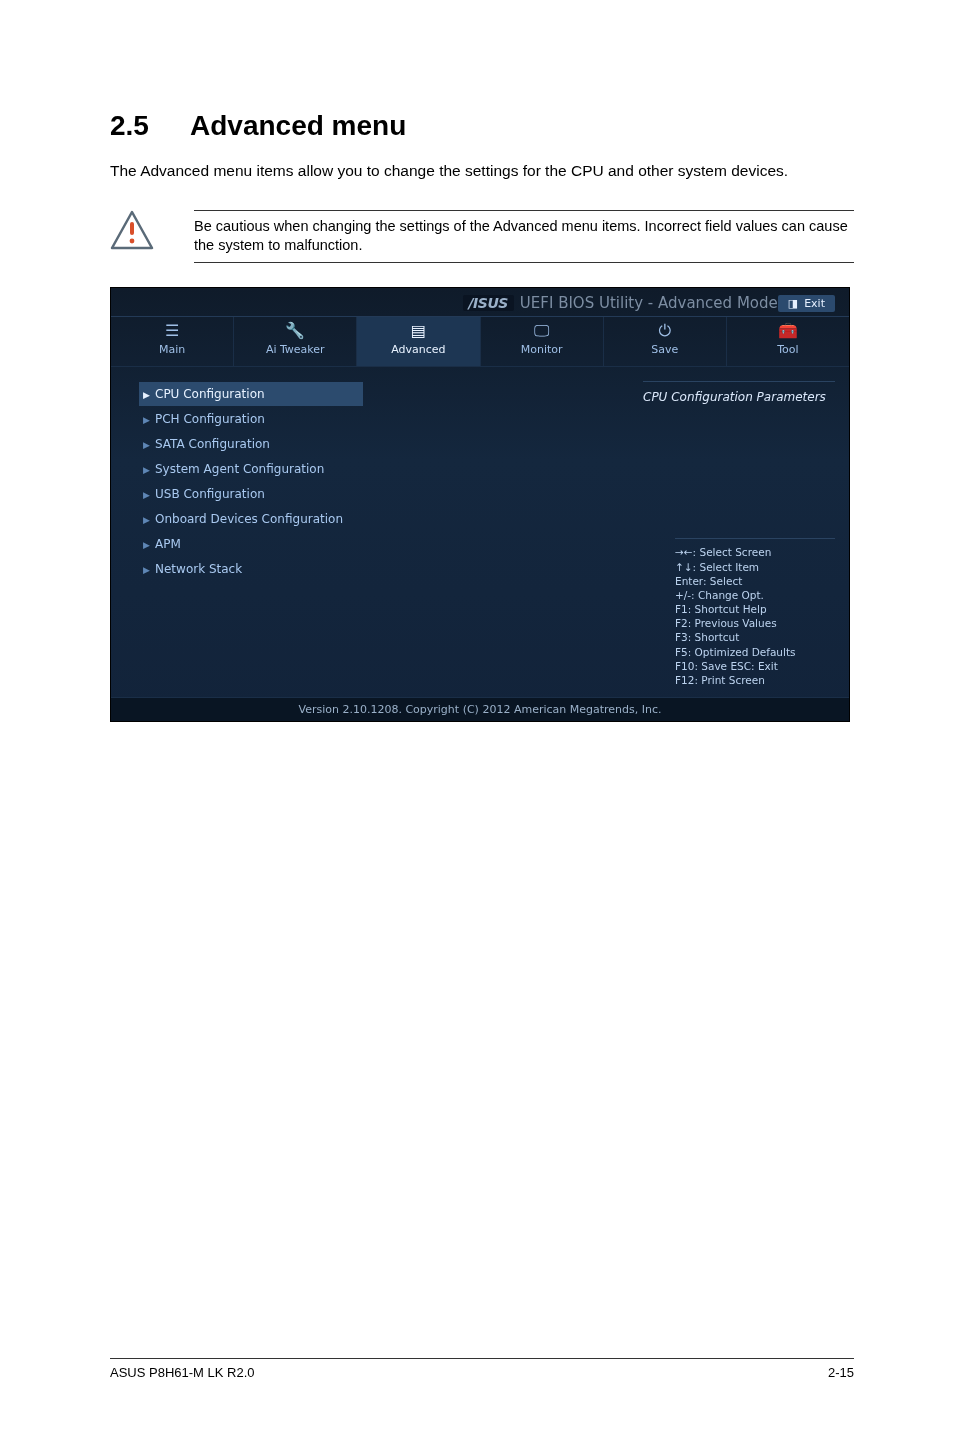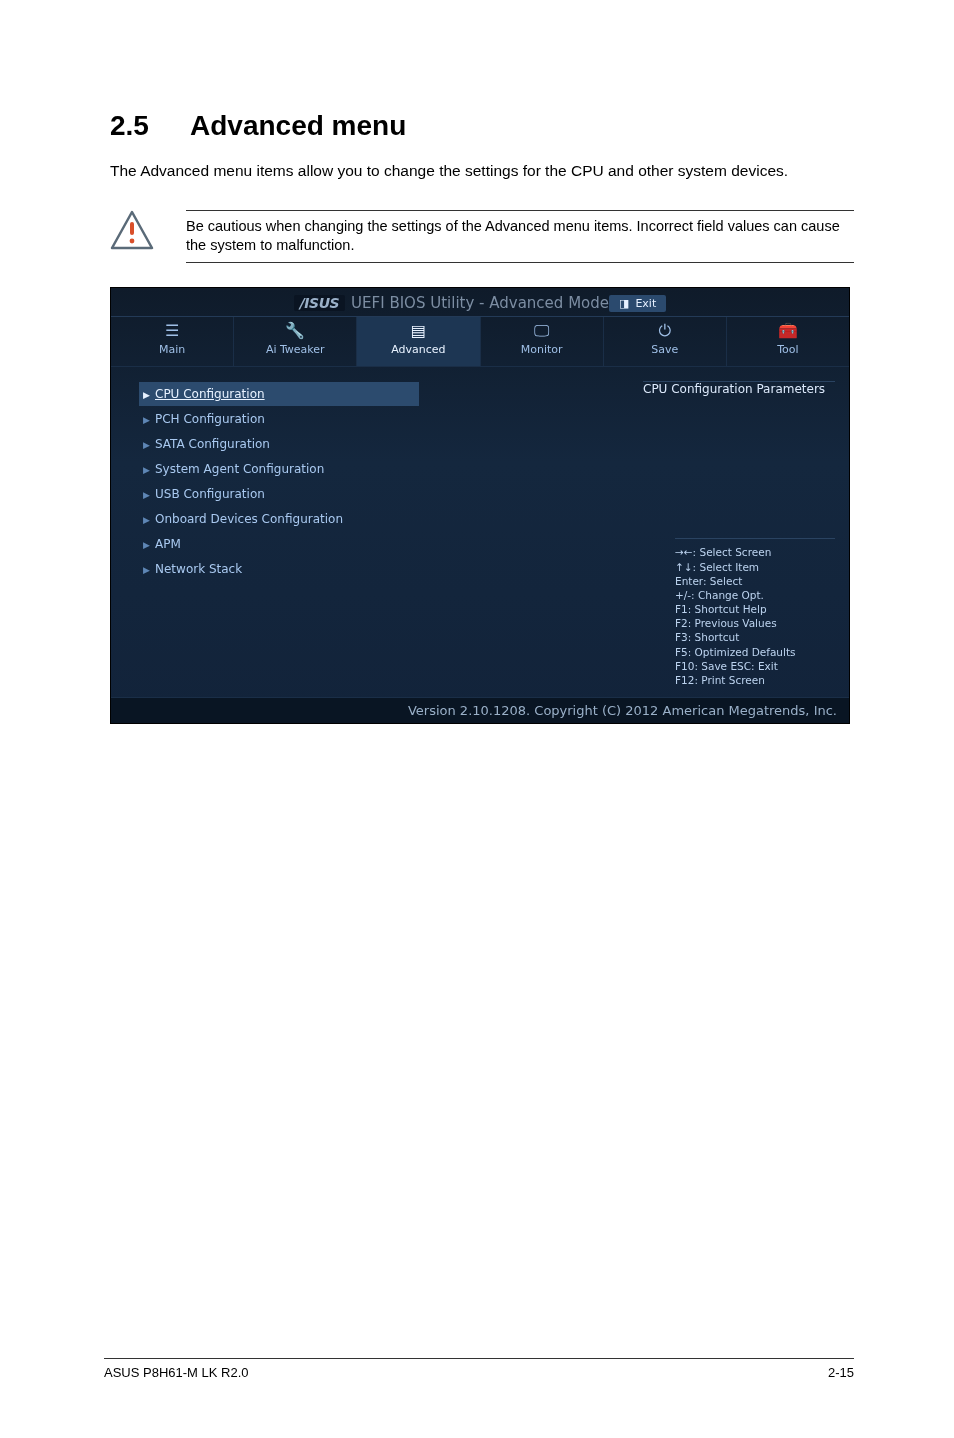--- a/index.html
+++ b/index.html
@@ -21,21 +21,21 @@
   .section-num { display:inline-block; width:80px; }
   .intro-text {
     font-size: 15.5px;
     line-height: 1.35;
     margin-bottom: 28px;
     margin-top: 19px;
   }
   .caution-block {
     display: flex;
     align-items: flex-start;
-    gap: 32px;
+    gap: 40px;
     margin-bottom: 24px;
   }
   .caution-icon {
     width: 44px; height: 40px; flex-shrink: 0;
   }
   .caution-text {
     border-top: 1px solid #333;
     border-bottom: 1px solid #333;
     padding: 6px 0;
     font-size: 14.5px;
@@ -49,21 +49,21 @@
     background: linear-gradient(#0f1b2a 0%, #14273e 40%, #12233a 100%);
     border: 1px solid #000;
     color: #cfe3ff;
     font-family: "DejaVu Sans", "Verdana", sans-serif;
     font-size: 12px;
     position: relative;
     margin-top: 4px;
   }
   .bios-titlebar {
     display: flex;
-    justify-content: center;
+    justify-content: flex-end;
     align-items: center;
     padding: 6px 14px 4px 14px;
     border-bottom: 1px solid #233a57;
   }
   .bios-title {
     color: #7c8da2;
     font-size: 15px;
     display: flex;
     align-items: center;
     gap: 6px;
@@ -128,64 +128,65 @@
   }
   .menu-item {
     padding: 5px 4px;
     margin: 1px 0;
     color: #a9c9f0;
     font-size: 12px;
   }
   .menu-item.sel {
     background: #2c4b6e;
     color: #e8f2ff;
-    width: 280px;
-    text-decoration: underline;
+    width: 224px;
   }
   .menu-arrow {
     display: inline-block;
     width: 10px;
     color: #5e86b5;
     font-size: 9px;
     margin-right: 2px;
   }
   .menu-item.sel .menu-arrow { color: #e8f2ff; }
 
   .help-title {
     color: #dce9fb;
     font-size: 12px;
     border-top: 1px solid #2a4361;
+    padding-top: 8px;
+    font-style: italic;
   }
   .keyhelp {
     position: absolute;
     bottom: 10px;
     left: 14px;
     right: 14px;
     font-size: 10.5px;
     line-height: 1.35;
     color: #bcd3ef;
     border-top: 1px solid #2a4361;
     padding-top: 6px;
     margin-left: 32px;
   }
   .keyhelp div { white-space: nowrap; }
 
   .bios-footer {
     background: #091523;
     color: #9ab0c8;
-    text-align: right;
-    font-size: 13px;
+    text-align: center;
+    font-size: 11px;
     padding: 5px 12px;
     border-top: 1px solid #1a2e47;
   }
 
   .page-footer {
     position: absolute;
     bottom: 58px;
-    left: 104px;
+    left: 110px;
     right: 100px;
     border-top: 1px solid #333;
     padding-top: 6px;
     display: flex;
     justify-content: space-between;
     font-size: 13px;
   }
 </style>
 </head>
 <body>

